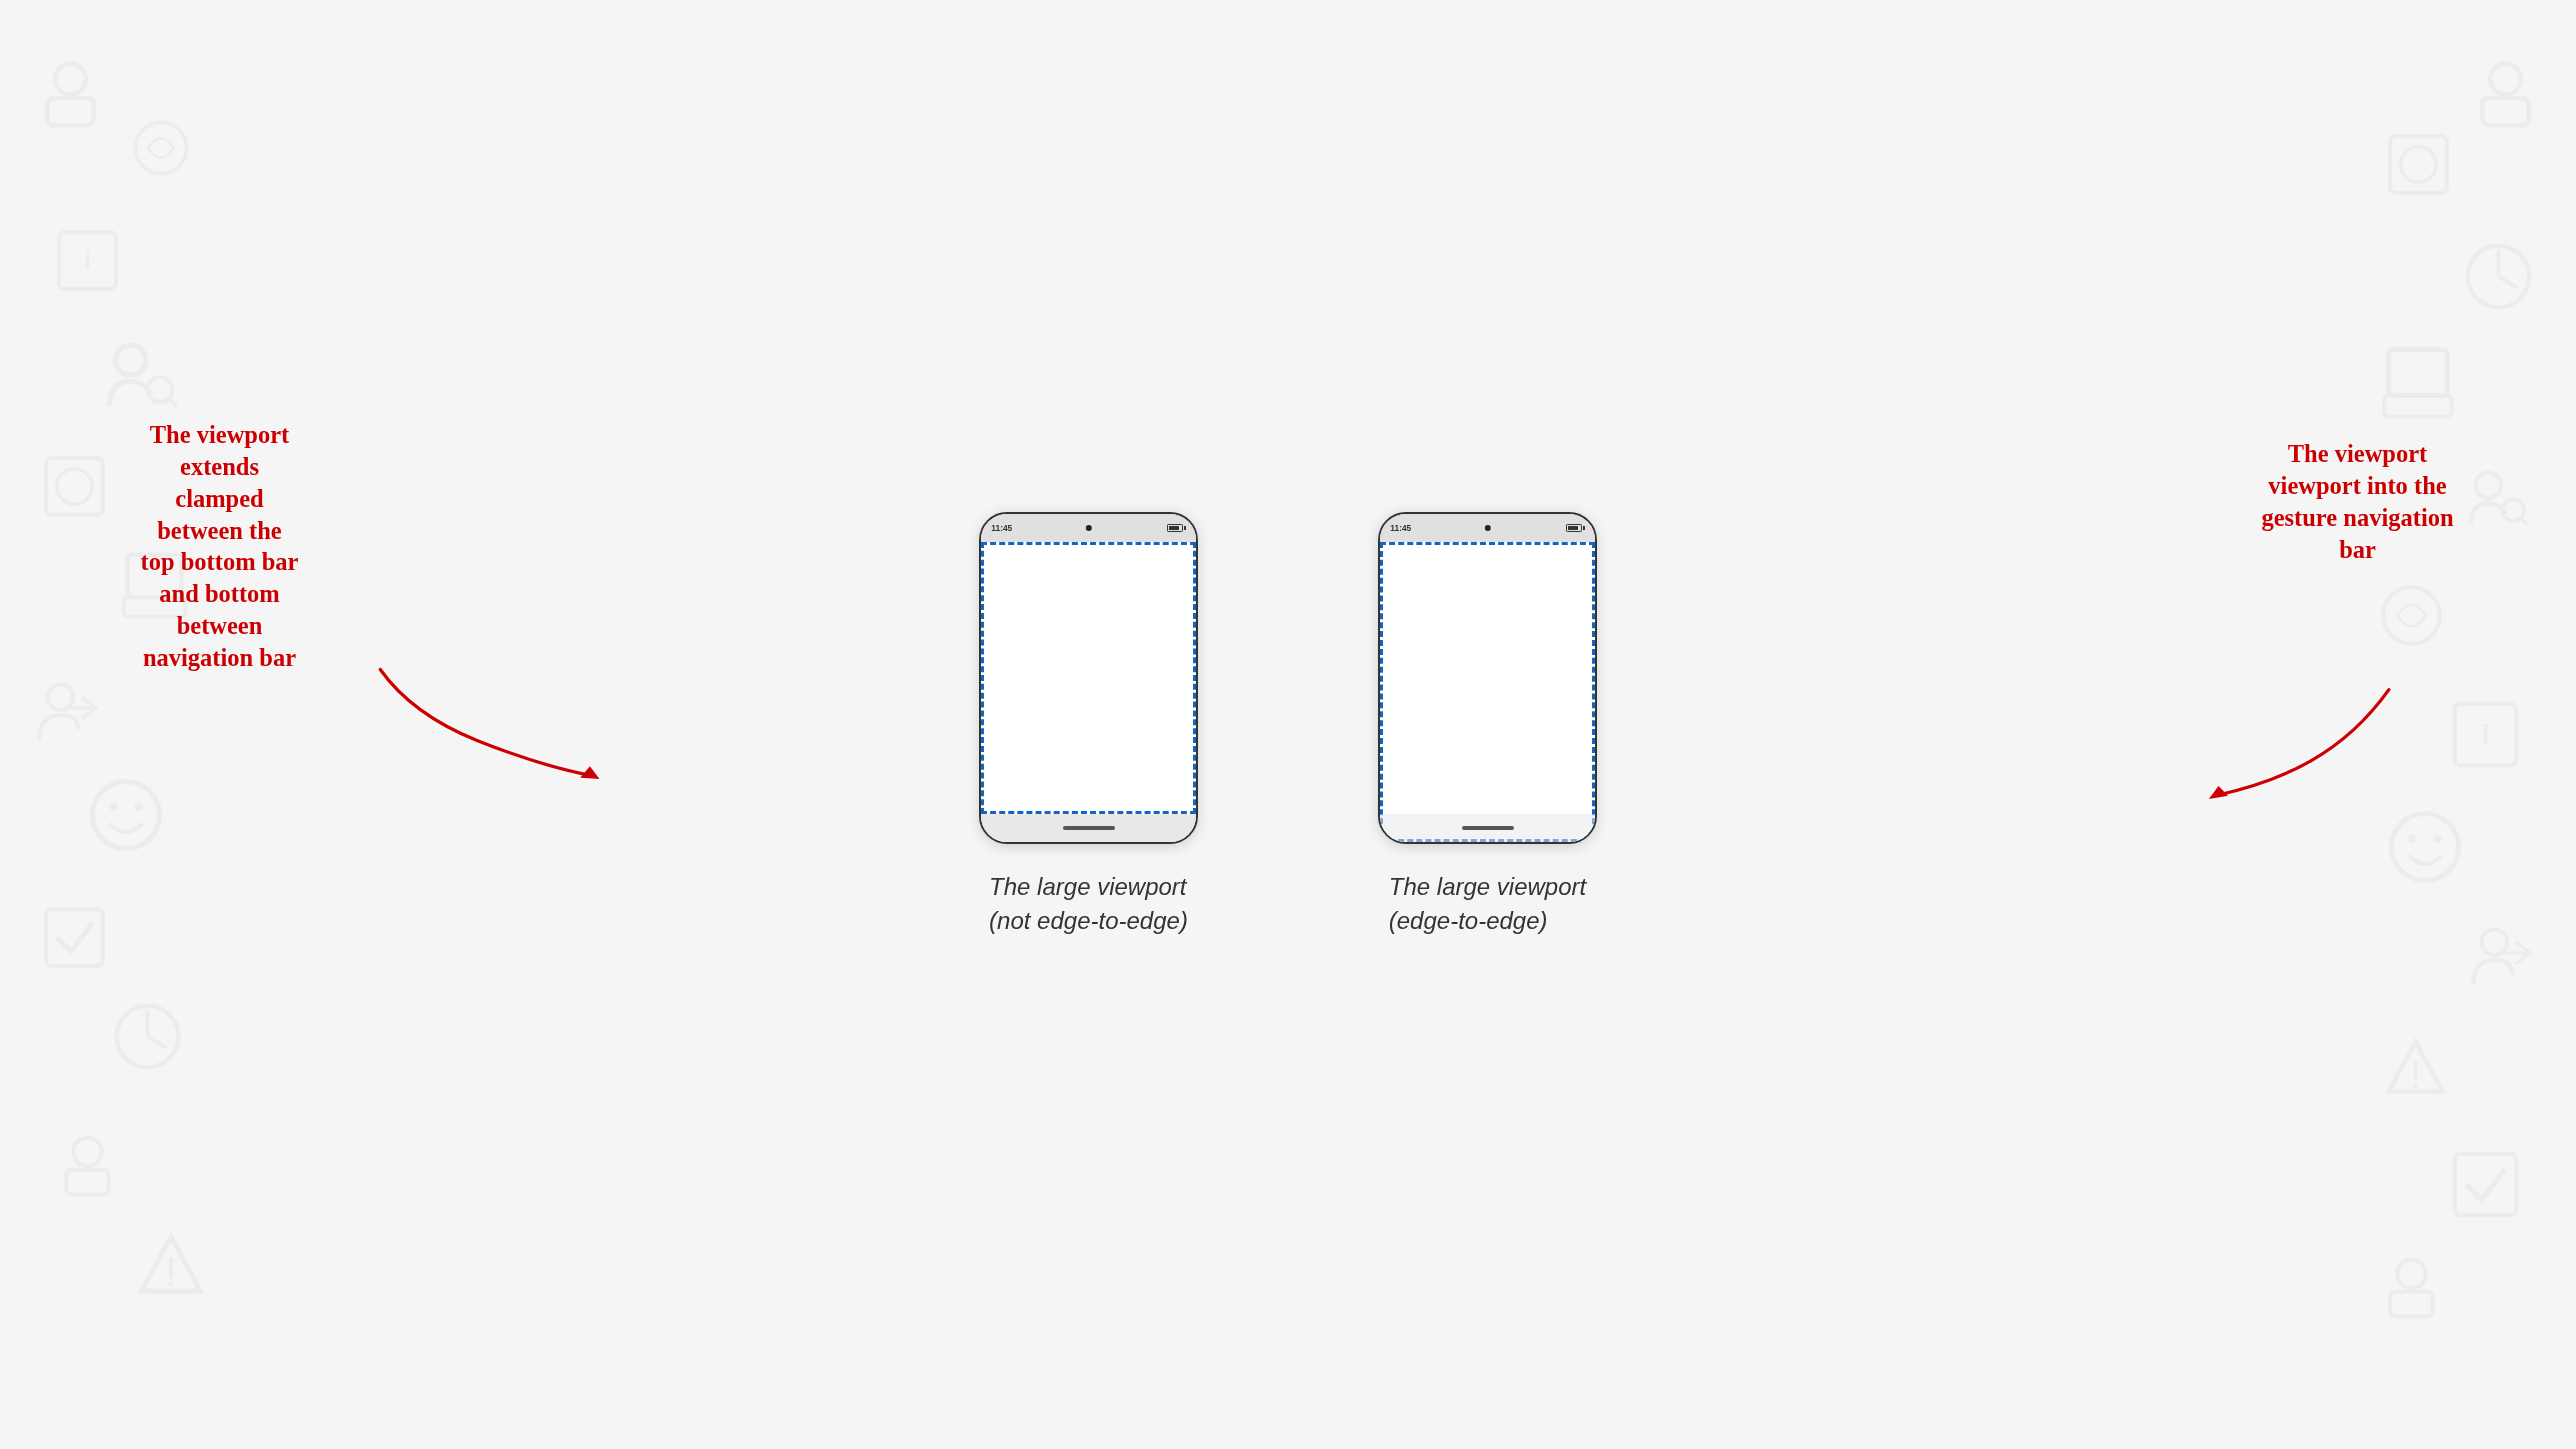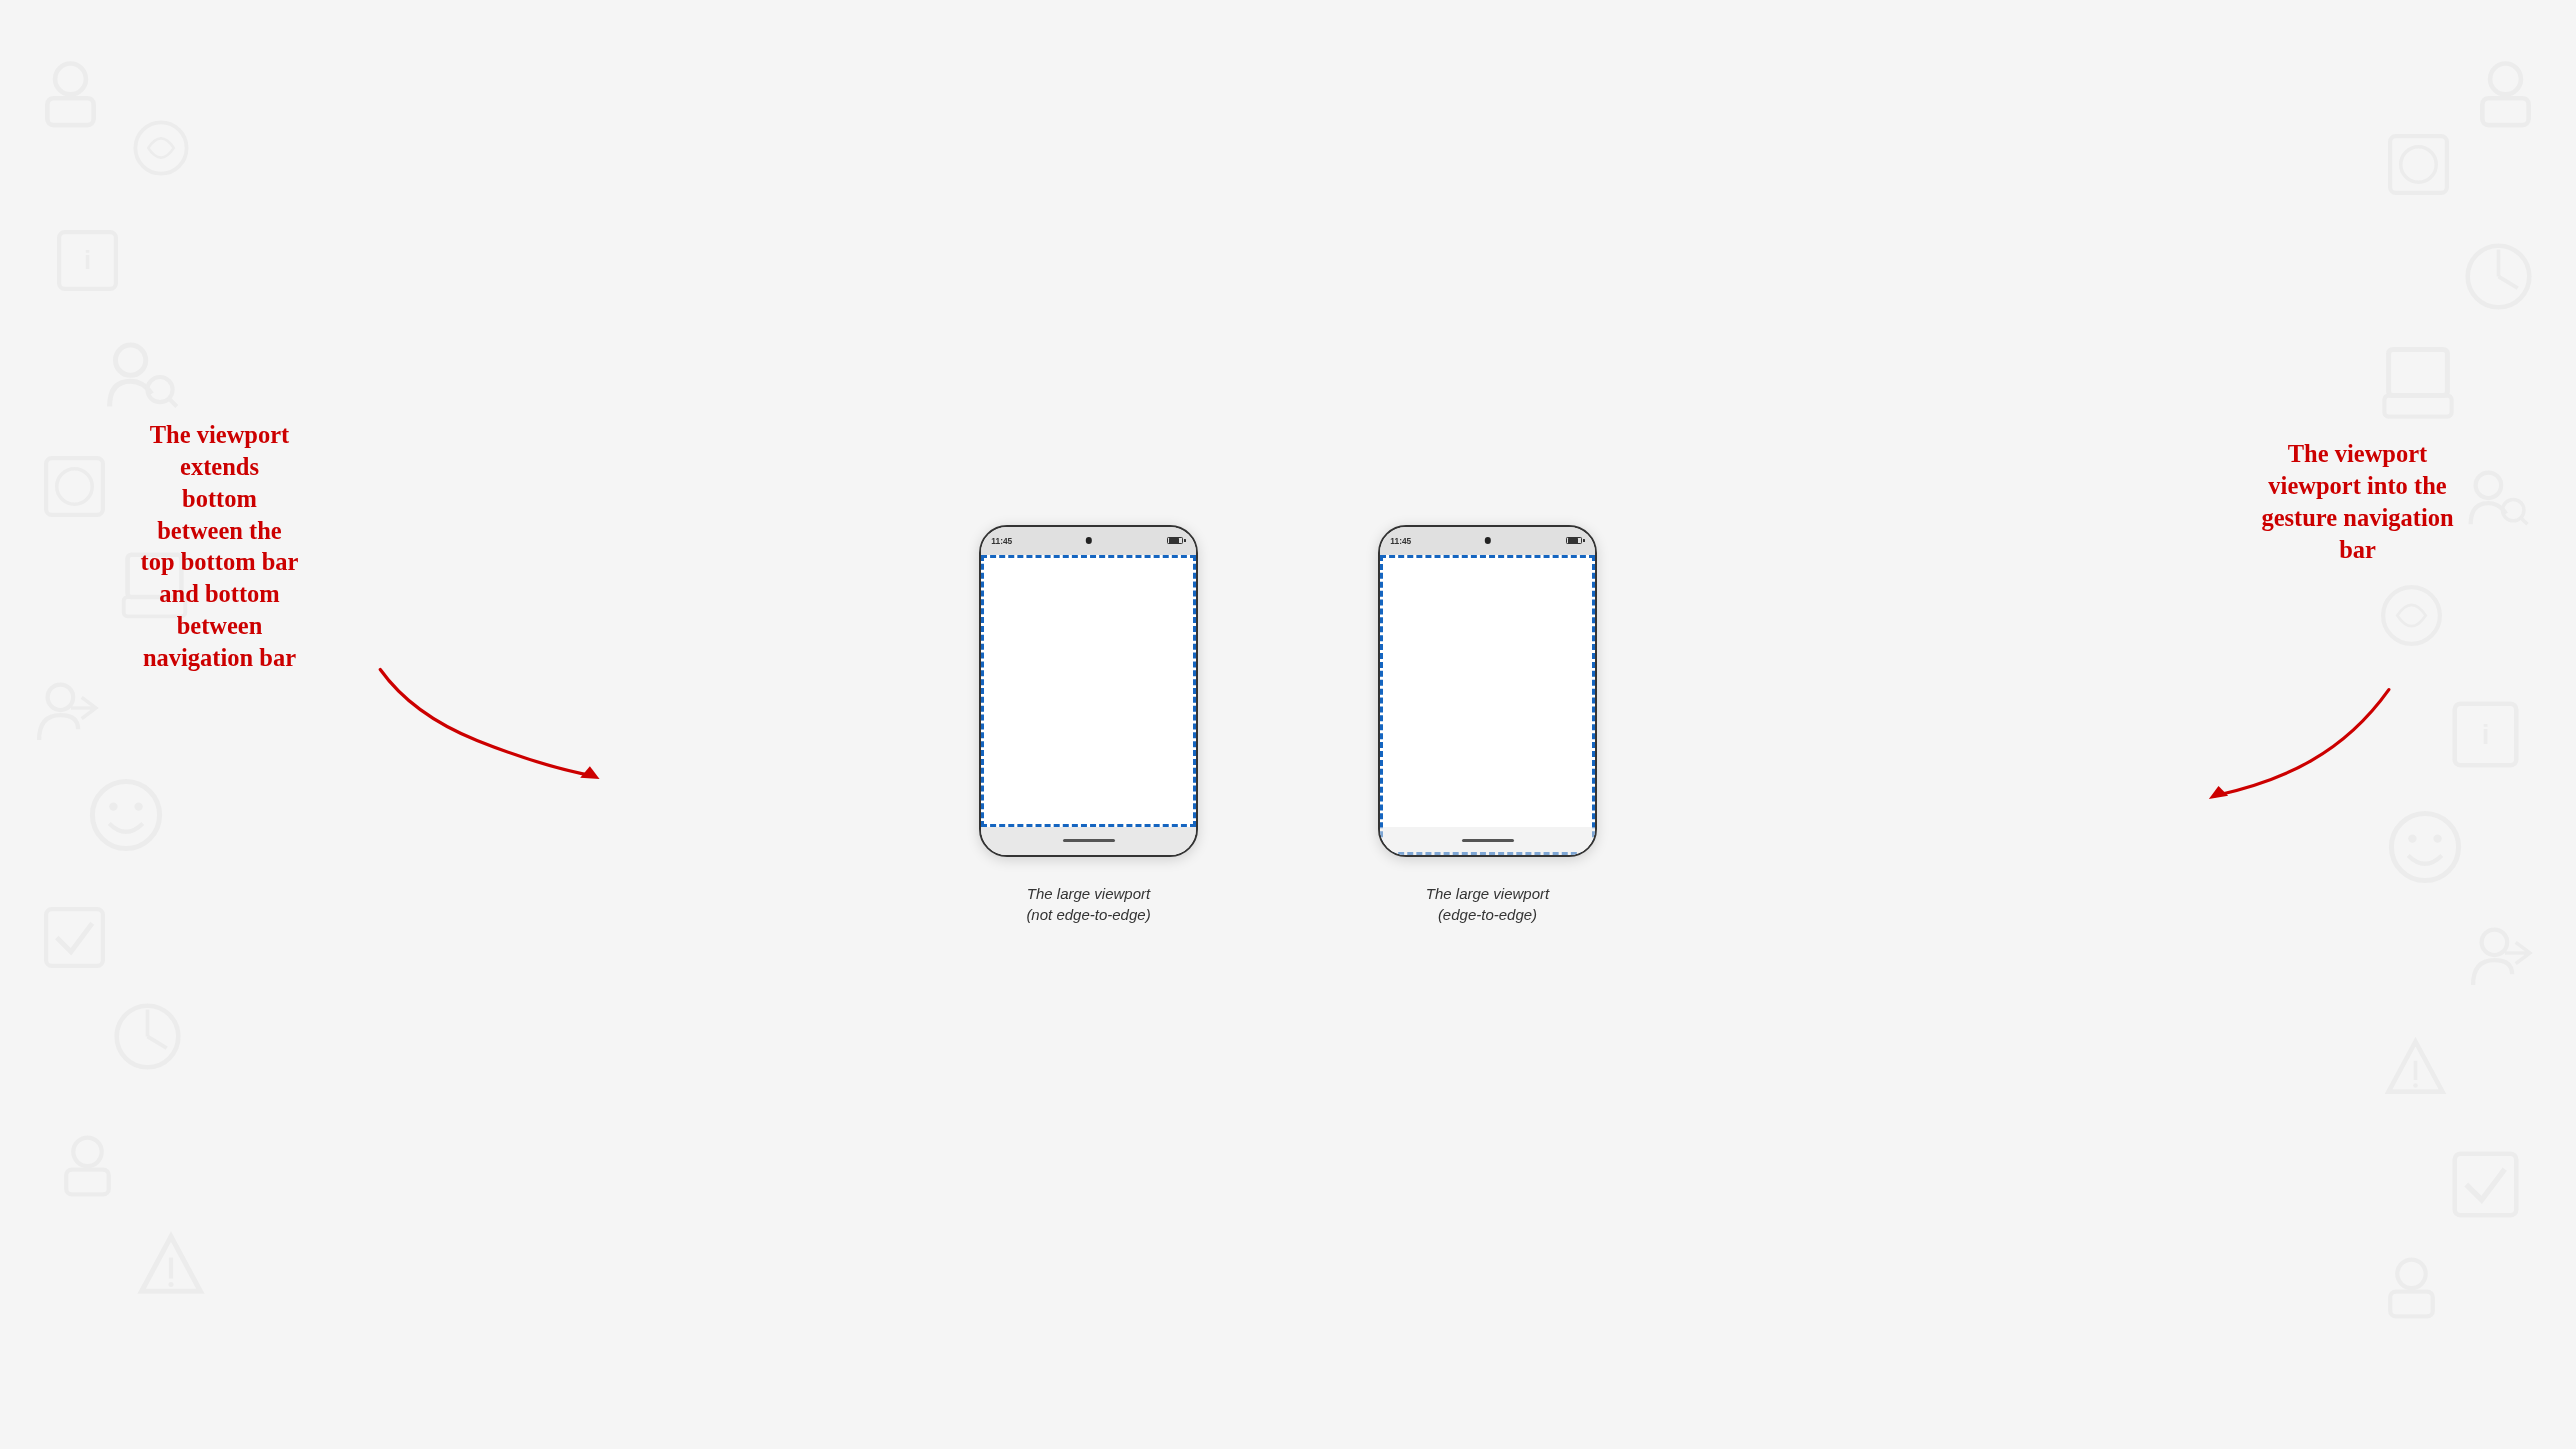--- a/index.html
+++ b/index.html
@@ -154,24 +154,24 @@
       border-radius: 1.9px;
     }
 
     .phone-edge .nav-bar {
       background: rgba(232, 232, 232, 0.5);
       z-index: 3;
     }
 
     
     .phone-caption {
-      font-size: 15px;
+      font-size: 24px;
       font-style: italic;
       color: #333;
-      text-align: center;
+      text-align: left;
       line-height: 1.4;
     }
 
     
     .annotation {
       position: absolute;
       font-family: 'Comic Sans MS', 'Chalkboard SE', cursive;
       font-size: 24.5px;
       font-weight: bold;
       color: #cc0000;
@@ -382,21 +382,21 @@
       <span>The large viewport</span><br>
       <span>(edge-to-edge)</span>
     </div>
   </div>
 
 </div>
 
 <div class="annotation annotation-left">
   <span>The viewport</span><br>
   <span>extends</span><br>
-  <span>bottom</span><br>
+  <span>clamped</span><br>
   <span>between the</span><br>
   <span>top bottom bar</span><br>
   <span>and bottom</span><br>
   <span>between</span><br>
   <span>navigation bar</span>
 </div>
 
 <div class="annotation annotation-right">
   <span>The viewport</span><br>
   <span>viewport into the</span><br>

